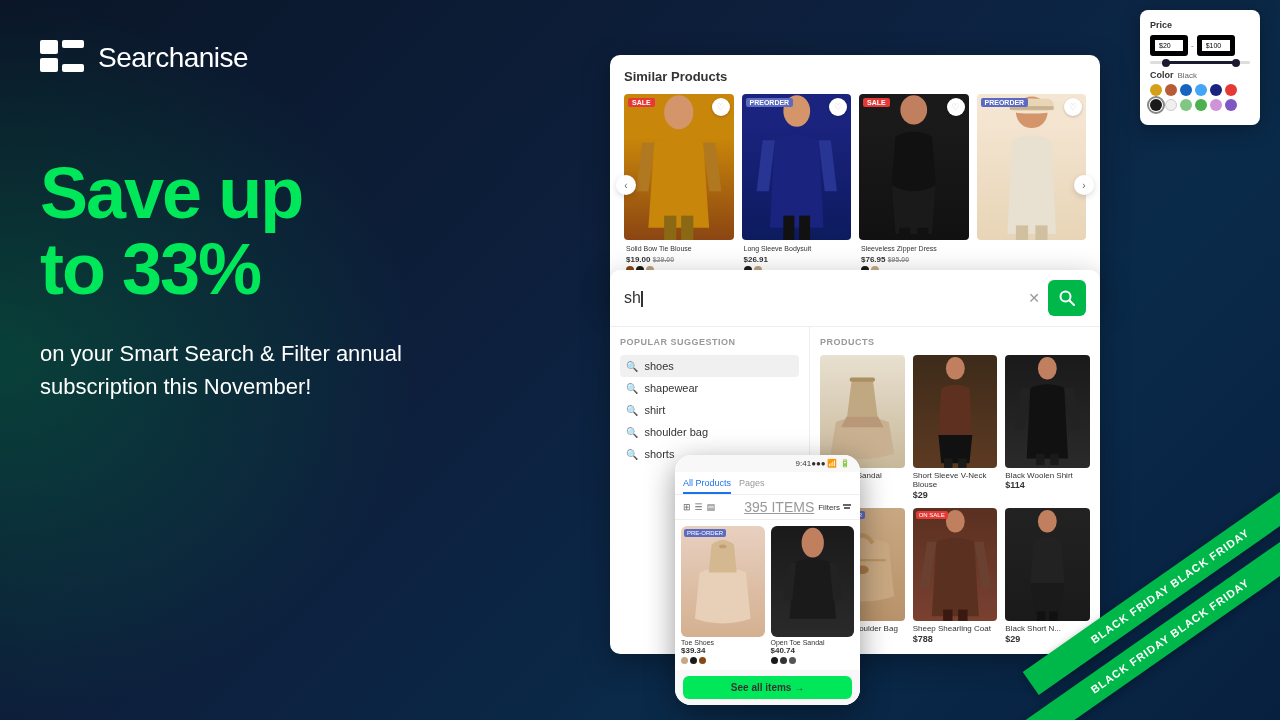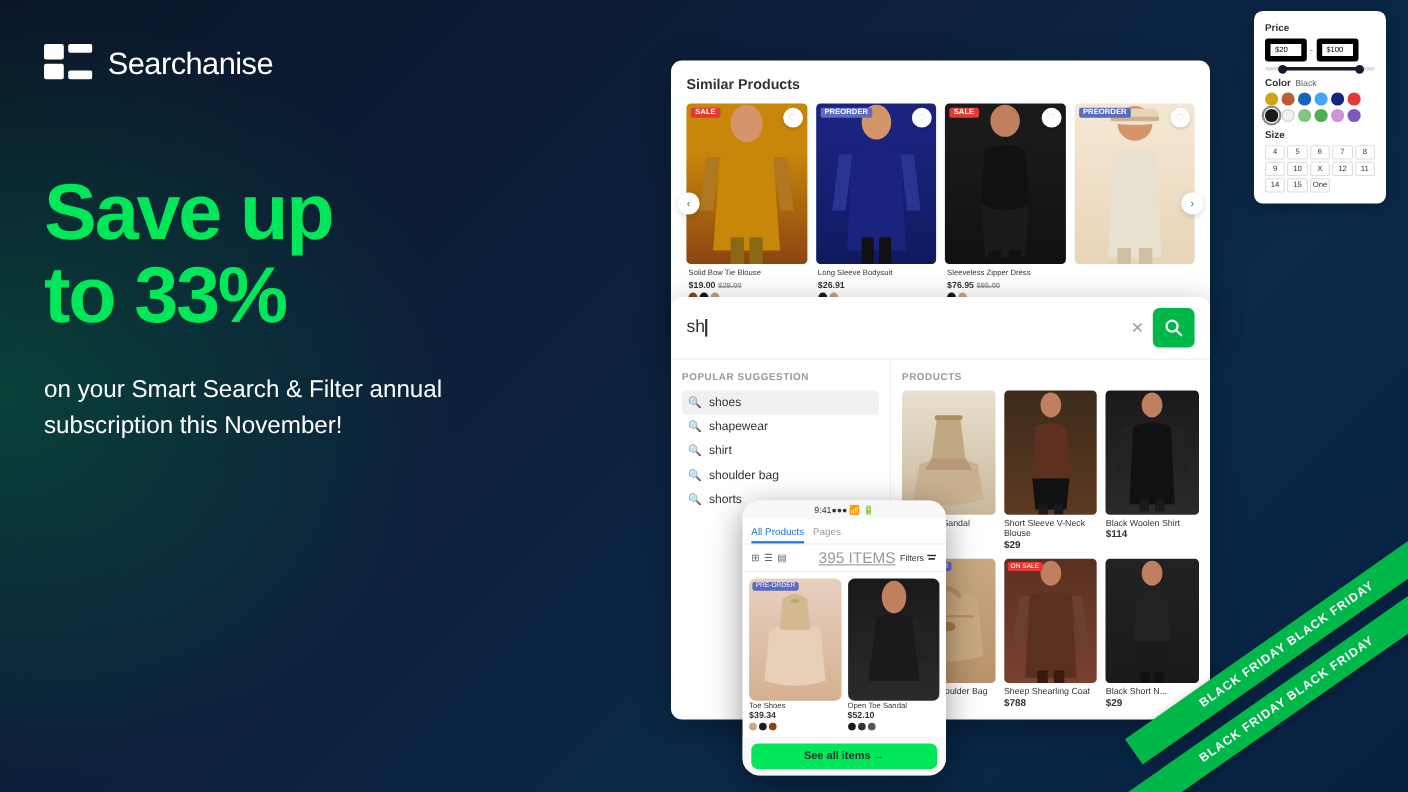--- a/index.html
+++ b/index.html
@@ -424,21 +424,21 @@
       background: white;
       border-radius: 16px;
       box-shadow: 0 8px 30px rgba(0,0,0,0.4);
       overflow: hidden;
     }
 
     .mobile-status-bar {
       background: #f8f8f8;
       padding: 4px 10px;
       display: flex;
-      justify-content: center;
+      justify-content: flex-end;
       font-size: 8px;
       color: #333;
     }
 
     .mobile-tabs {
       display: flex;
       padding: 6px 8px 0;
       gap: 8px;
       border-bottom: 1px solid #eee;
     }
@@ -592,38 +592,20 @@
         <div class="swatch" style="background:#e53935"></div>
         <div class="swatch" style="background:#1a1a1a; outline: 2px solid #888; outline-offset: 1px;"></div>
         <div class="swatch" style="background:#f0f0f0; border: 1px solid #ccc;"></div>
         <div class="swatch" style="background:#81C784"></div>
         <div class="swatch" style="background:#4CAF50"></div>
         <div class="swatch" style="background:#CE93D8"></div>
         <div class="swatch" style="background:#7E57C2"></div>
       </div>
     </div>
 
-    <div class="size-section">
-      <div class="filter-section-title">Size</div>
-      <div class="size-grid">
-        <div class="size-btn">4</div>
-        <div class="size-btn">5</div>
-        <div class="size-btn">6</div>
-        <div class="size-btn">7</div>
-        <div class="size-btn">8</div>
-        <div class="size-btn">9</div>
-        <div class="size-btn">10</div>
-        <div class="size-btn">X</div>
-        <div class="size-btn">12</div>
-        <div class="size-btn">11</div>
-        <div class="size-btn">14</div>
-        <div class="size-btn">15</div>
-        <div class="size-btn">One</div>
-      </div>
-    </div>
   </div>
 
   <div class="similar-panel">
     <div class="similar-title">Similar Products</div>
     <div style="position:relative;">
       <div class="nav-arrow nav-left">‹</div>
       <div class="products-row">
 
         <div class="product-card">
           <div class="product-img fig1">
@@ -895,21 +877,21 @@
       <div class="mobile-product">
         <div class="mobile-product-img mp2">
           <svg viewBox="0 0 80 120" style="width:100%;height:100%;">
             <path d="M20 40 Q40 30 60 40 L65 100 L15 100 Z" fill="#1a1a1a"></path>
             <path d="M15 40 L8 80 L18 80 L22 40 Z" fill="#222"></path>
             <path d="M65 40 L72 80 L62 80 L58 40 Z" fill="#222"></path>
             <ellipse cx="40" cy="18" rx="12" ry="16" fill="#c08060"></ellipse>
           </svg>
         </div>
         <div class="mobile-product-name">Open Toe Sandal</div>
-        <div class="mobile-product-price">$52.10</div>
+        <div class="mobile-product-price">$40.74</div>
         <div class="mobile-color-dots">
           <div class="mobile-color-dot" style="background:#1a1a1a"></div>
           <div class="mobile-color-dot" style="background:#333"></div>
           <div class="mobile-color-dot" style="background:#555"></div>
         </div>
       </div>
     </div>
     <div class="mobile-footer">
       <button class="mobile-cta-btn">
         <span>See all items →</span>

